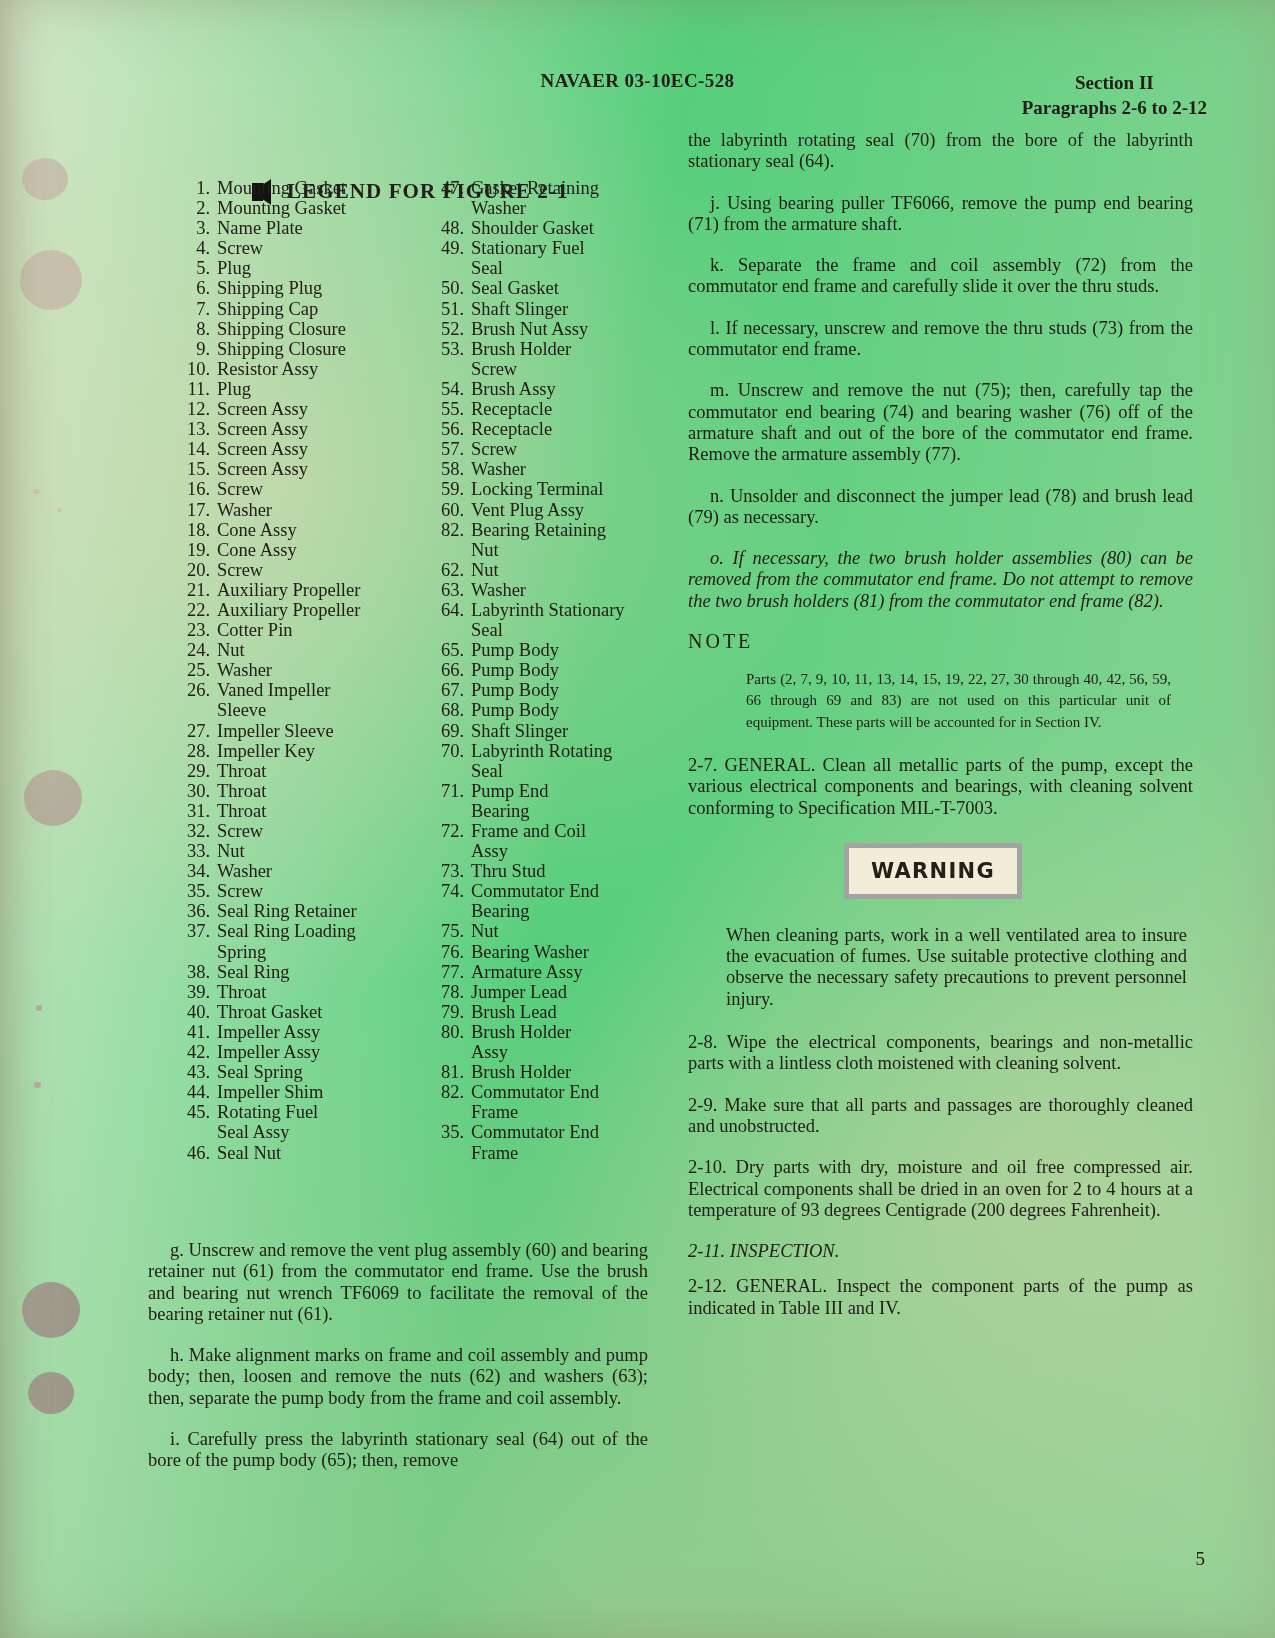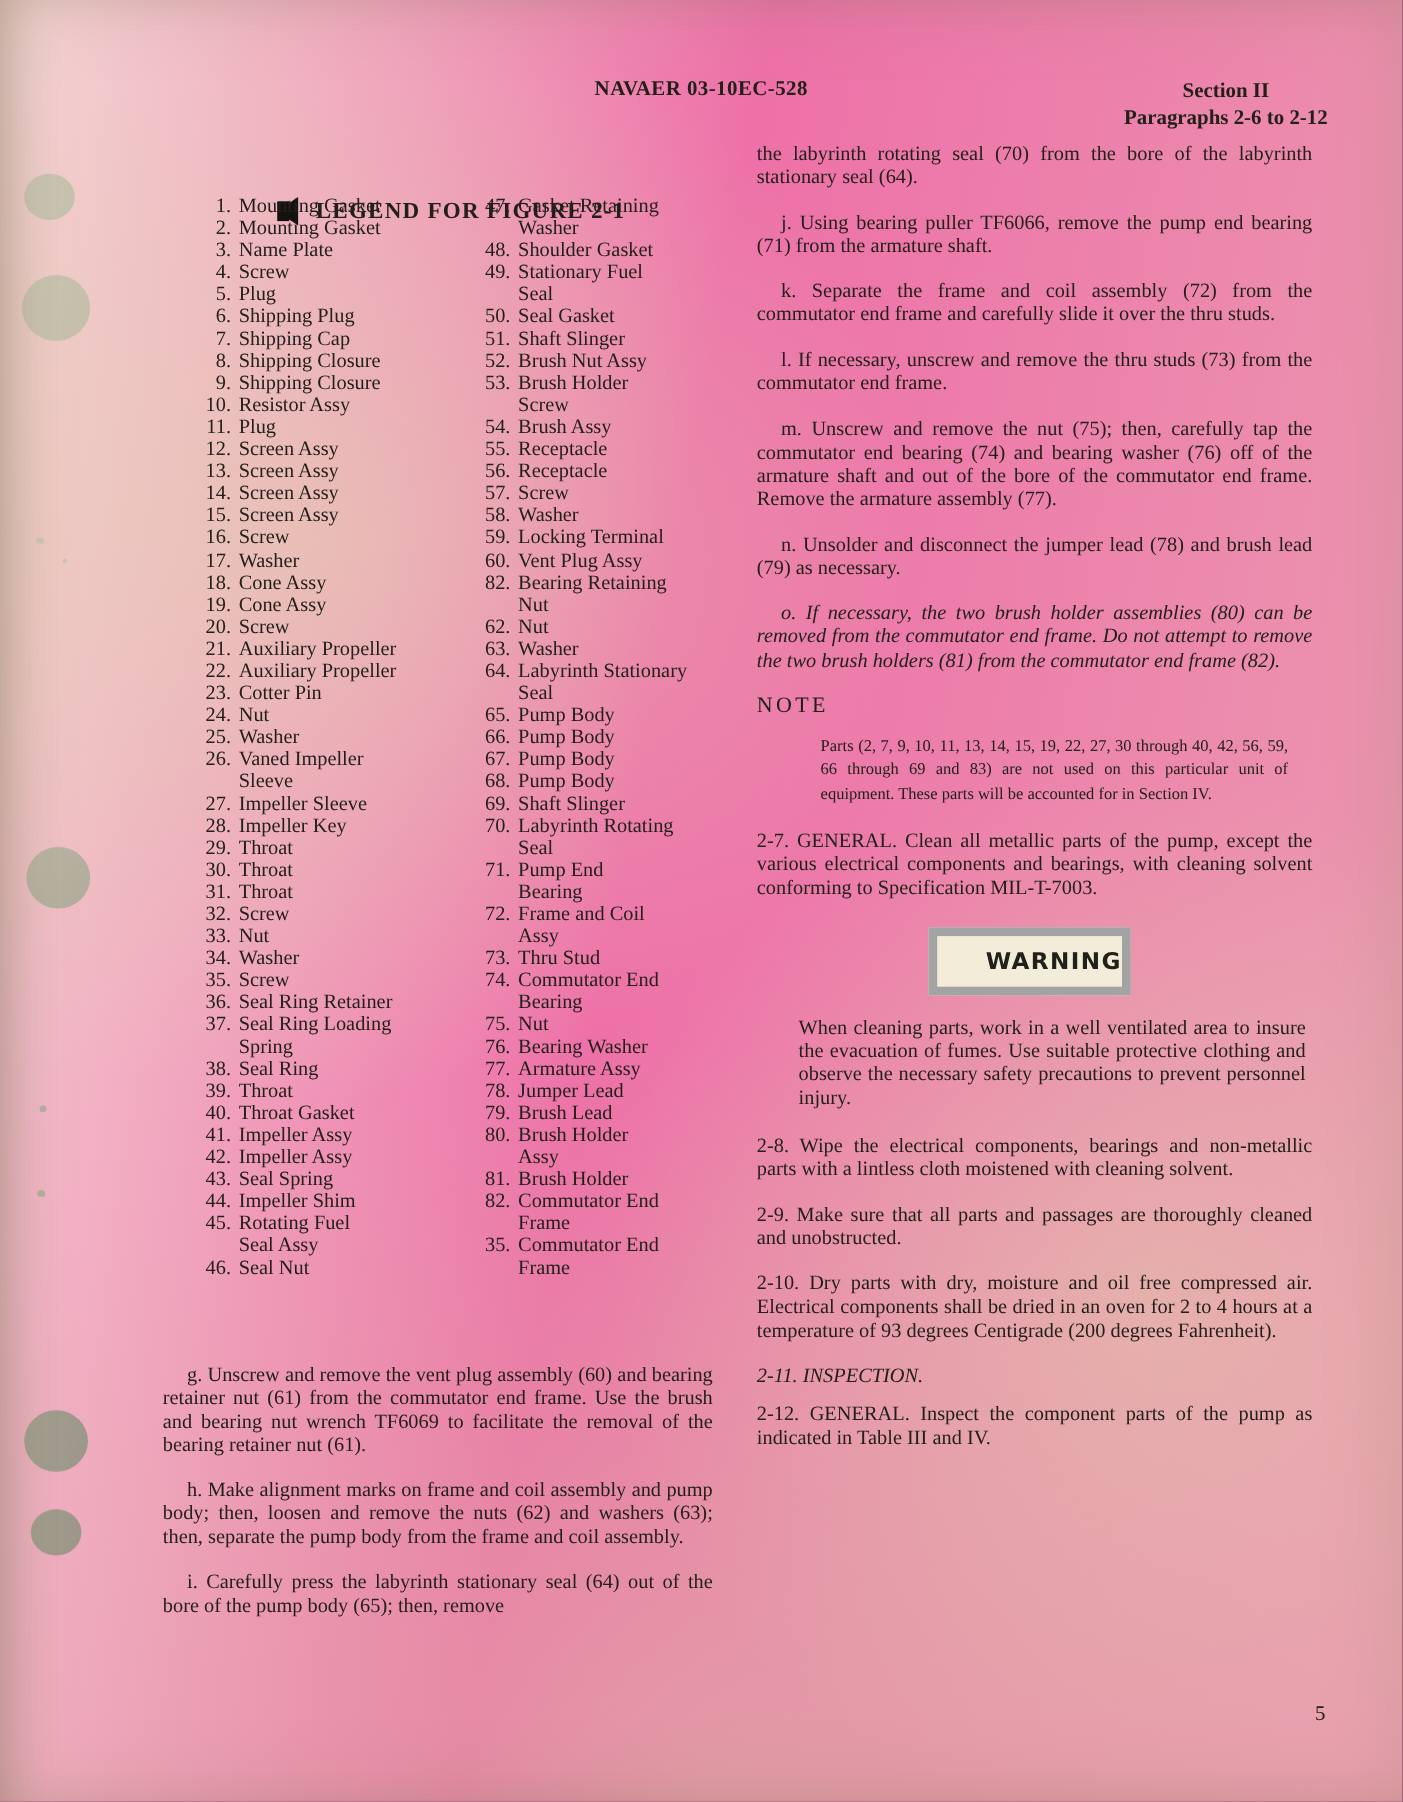--- a/index.html
+++ b/index.html
@@ -6,21 +6,21 @@
   html, body {
     margin: 0;
     padding: 0;
     background: #6b6b63;
   }
   .page {
     position: relative;
     width: 1275px;
     height: 1638px;
     margin: 0 auto;
-    background: #ec4899;
+    background: #22c55e;
     overflow: hidden;
     font-family: "Liberation Serif", "DejaVu Serif", serif;
     color: #23201a;
   }
   
   .paper-tint {
     position: absolute;
     inset: 0;
     pointer-events: none;
     background:
@@ -184,25 +184,25 @@
     position: relative;
     height: 66px;
     margin: 24px 0 16px 0;
   }
   .warning-box {
     position: absolute;
     left: 156px;
     top: 0;
     width: 168px;
     height: 46px;
-    border: 8px solid #a3a3a3;
+    border: 5px solid #a3a3a3;
     background: #f2ecd8;
     display: flex;
     align-items: center;
-    justify-content: flex-end;
+    justify-content: center;
     z-index: 2;
   }
   .warning-shadow {
     position: absolute;
     left: 161px;
     top: 6px;
     width: 172px;
     height: 48px;
     background: #141210;
     z-index: 1;

